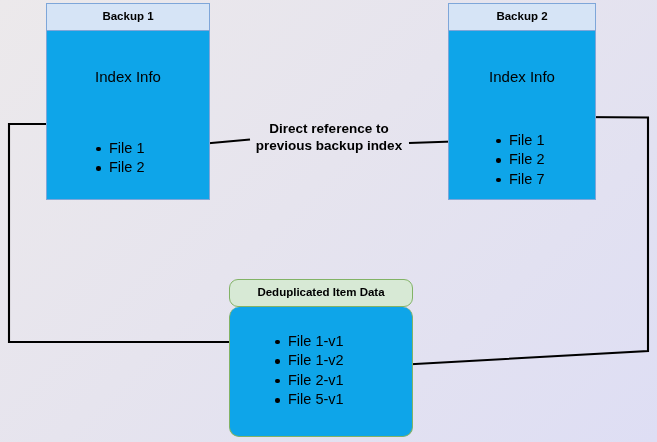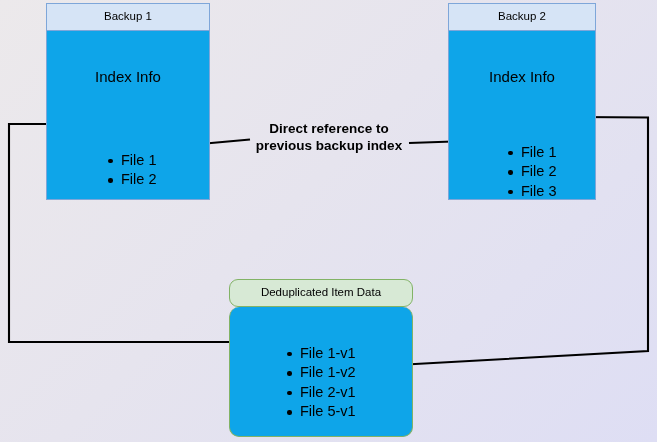--- a/index.html
+++ b/index.html
@@ -30,21 +30,21 @@
   
   .node {
     position: absolute;
     box-sizing: border-box;
     display: flex;
     flex-direction: column;
   }
   .node .hdr {
     box-sizing: border-box;
     text-align: center;
-    font-weight: normal;
+    font-weight: bold;
     font-size: 11.5px;
     color: #000;
     line-height: 1;
     padding: 7px 2px 7px 2px;
     border: 1px solid;
   }
   .node .body {
     box-sizing: border-box;
     flex: 1;
     border: 1px solid;
@@ -76,21 +76,21 @@
     position: absolute;
     left: 0;
     right: 0;
     text-align: center;
     font-size: 15px;
     color: #000;
   }
 
   ul.items {
     list-style: none;
-    margin: 12px;
+    margin: 0;
     padding: 0;
     position: absolute;
   }
   ul.items li {
     font-size: 14.5px;
     line-height: 19.5px;
     color: #000;
     white-space: nowrap;
     position: relative;
     padding-left: 15px;
@@ -147,21 +147,21 @@
     </div>
   </div>
 
   <div class="node blue" style="left:448px; top:3px; width:148px; height:197px;">
     <div class="hdr">Backup 2</div>
     <div class="body">
       <div class="index-label" style="top:37px;">Index Info</div>
       <ul class="items" style="left:45px; top:100px;">
         <li>File 1</li>
         <li>File 2</li>
-        <li>File 3</li>
+        <li>File 7</li>
       </ul>
     </div>
   </div>
 
   <div class="node green" style="left:229px; top:279px; width:184px; height:158px;">
     <div class="hdr">Deduplicated Item Data</div>
     <div class="body">
       <ul class="items" style="left:43px; top:25px;">
         <li>File 1-v1</li>
         <li>File 1-v2</li>

